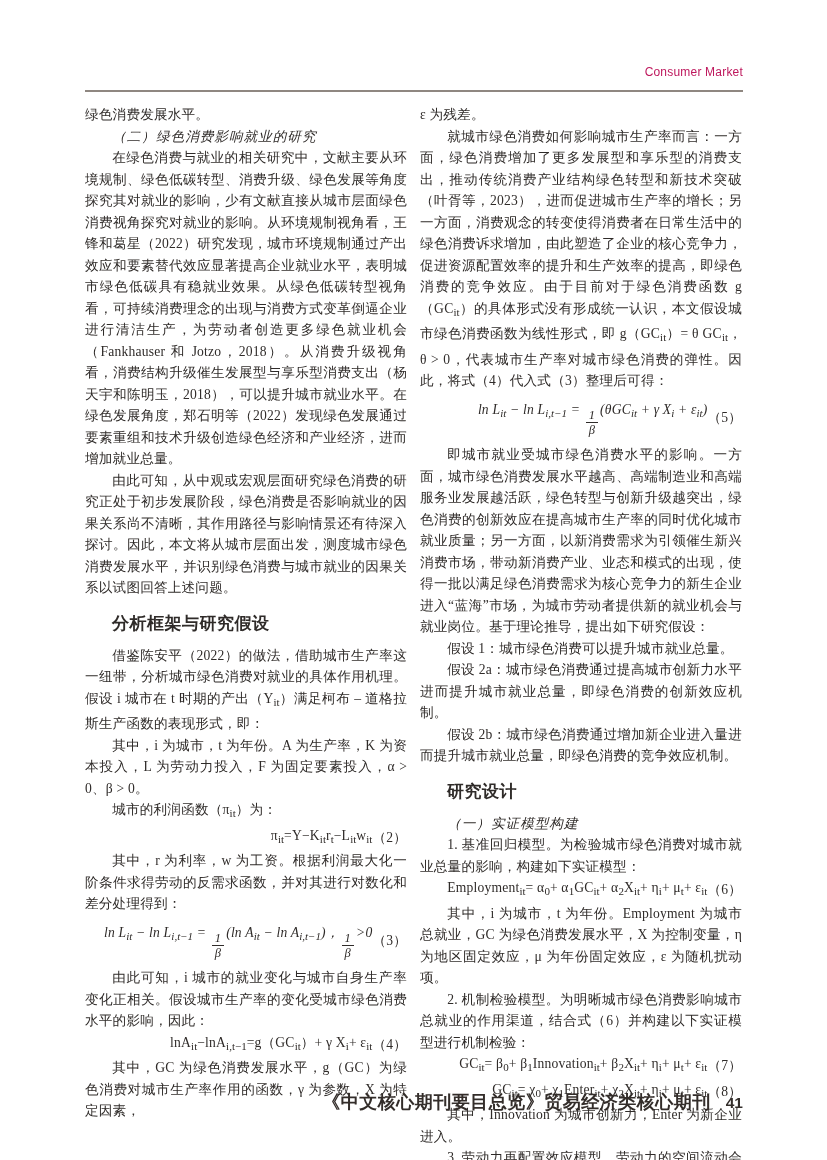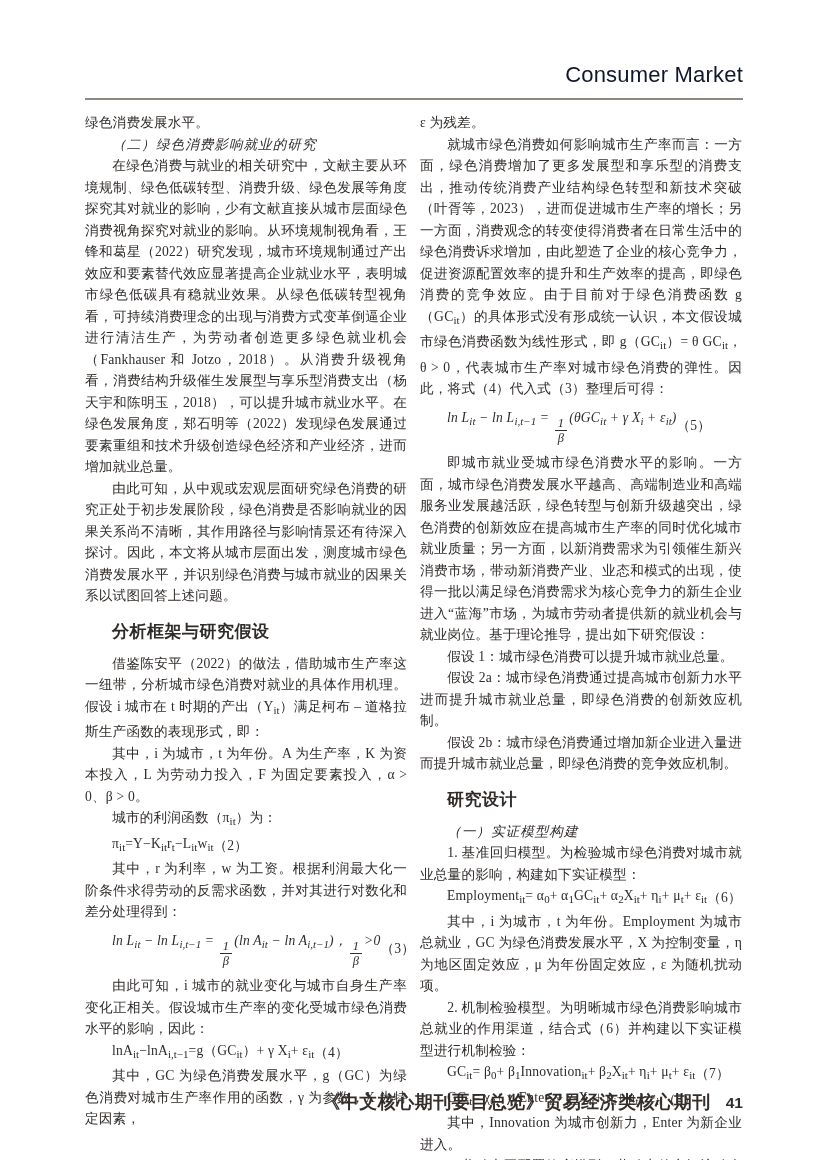--- a/index.html
+++ b/index.html
@@ -8,36 +8,36 @@
     font-family:"Liberation Serif","DejaVu Serif",serif;
     color:#2f2b29;
   }
   .page{position:absolute;inset:0;padding:62px 84px 0 85px;box-sizing:border-box;}
   
   .header{
     text-align:right;border-bottom:2px solid #8f8781;padding-bottom:10px;
   }
   .header-label{
     font-family:"Liberation Sans","DejaVu Sans",sans-serif;
-    font-size:22px;color:#0f172a;letter-spacing:.2px;margin-left:8px;
+    font-size:12px;color:#be185d;letter-spacing:.2px;margin-left:8px;
   }
   
   .columns{display:flex;gap:13px;margin-top:12px;align-items:flex-start;}
   .col{width:322px;font-size:13.6px;line-height:21.5px;text-align:justify;letter-spacing:.2px;}
   p{margin:0;}
   .para{text-indent:2em;}
   .cont{text-indent:0;}
   .kaiti{font-style:italic;text-indent:2em;letter-spacing:1px;}
   .sec-h{
     font-family:"Liberation Sans","DejaVu Sans",sans-serif;
     font-weight:700;font-size:17px;letter-spacing:.5px;
     padding-left:27px;margin:13px 0 9px 0;line-height:24px;
   }
   
-  .eq{display:flex;justify-content:flex-start;align-items:center;padding-left:27px;}
+  .eq{display:flex;justify-content:flex-end;align-items:center;padding-left:27px;}
   .eq-body{white-space:nowrap;}
   .eq-num{flex:none;}
   .eq-display{margin:7px 0;}
   .eq-display .eq-body{font-style:italic;}
   sub,sup{font-size:11px;letter-spacing:0;}
   sub{vertical-align:-3px;}
   sup{vertical-align:5px;}
   .frac{
     display:inline-flex;flex-direction:column;align-items:center;
     vertical-align:-0.45em;line-height:1.05;font-size:.92em;margin:0 2px;

